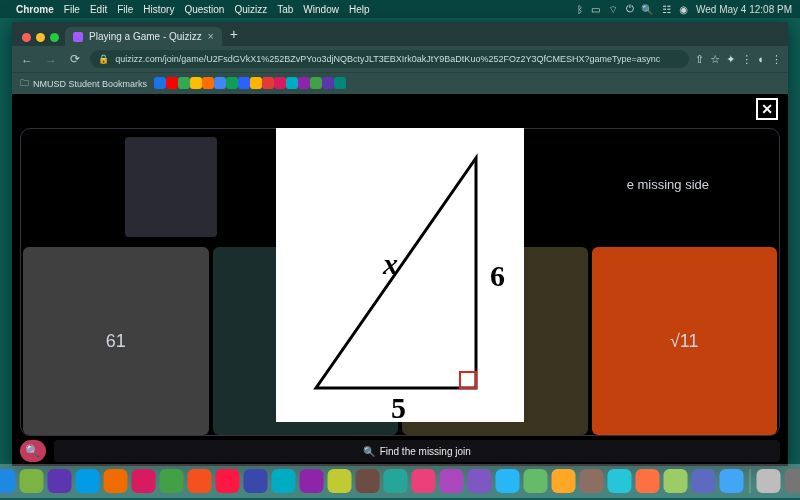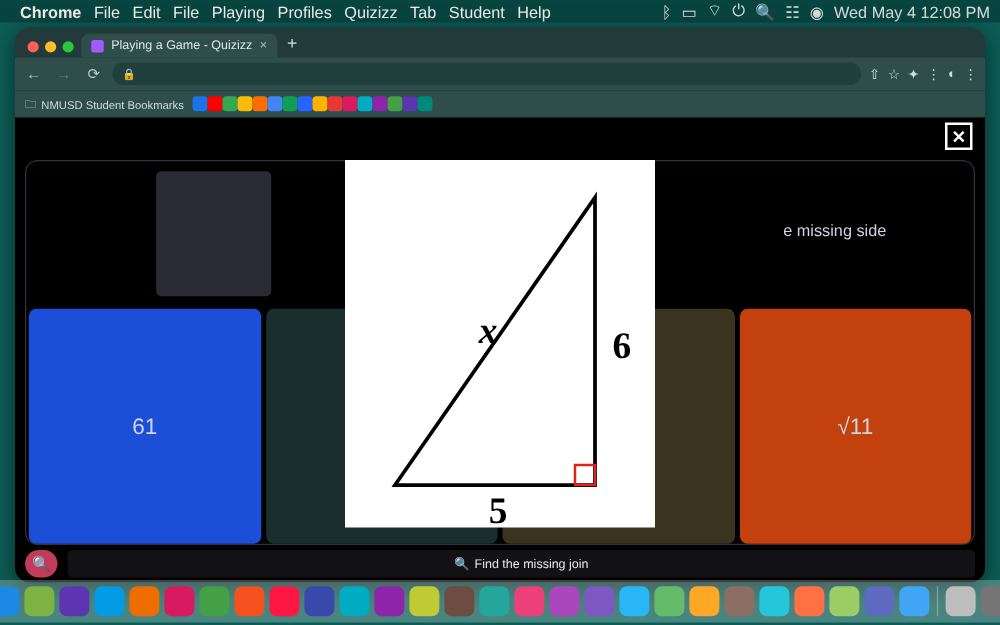--- a/index.html
+++ b/index.html
@@ -1,28 +1,28 @@
 <!DOCTYPE html>
 <html><head>
 <meta charset="utf-8">
 <style>
   * { margin: 0; padding: 0; box-sizing: border-box; }
   html, body { width: 800px; height: 500px; overflow: hidden; font-family: -apple-system, BlinkMacSystemFont, "Segoe UI", sans-serif; }
   body { background: #0d5d56; }
 
   
-  .menubar { height: 18px; background: rgba(0,0,0,0.25); display: flex; align-items: center; padding: 0 8px; color: #eee; font-size: 13px; }
+  .menubar { height: 18px; background: rgba(0,0,0,0.25); display: flex; align-items: center; padding: 0 8px; color: #eee; font-size: 10px; }
   .menubar .apple { margin-right: 8px; }
   .menubar .appmenu { display: flex; gap: 10px; }
   .menubar .spacer { flex: 1; }
   .menubar .tray { display: flex; gap: 8px; align-items: center; }
   .menubar .tray span { opacity: .9; }
 
   
-  .chrome { width: 776px; height: 444px; margin: 4px auto 0 auto; background: #223b3a; border-radius: 12px; box-shadow: 0 4px 18px rgba(0,0,0,.5); overflow: hidden; position: relative; }
+  .chrome { width: 776px; height: 444px; margin: 4px auto 0 auto; background: #223b3a; border-radius: 0; box-shadow: 0 4px 18px rgba(0,0,0,.5); overflow: hidden; position: relative; }
 
   .tabstrip { height: 24px; display: flex; align-items: flex-end; padding-left: 6px; background: #223b3a; }
   .traffic { display: flex; gap: 5px; padding: 0 6px 4px 4px; }
   .traffic div { width: 9px; height: 9px; border-radius: 50%; }
   .tclose { background: #ff5f57; }
   .tmin { background: #ffbd2e; }
   .tmax { background: #28c840; }
   .tab { background: #2f4d4b; color: #dfe8e7; font-size: 10px; padding: 4px 8px; border-radius: 6px 6px 0 0; display: flex; align-items: center; gap: 6px; max-width: 170px; }
   .tab .favicon { width: 10px; height: 10px; border-radius: 2px; background: #a259ff; display:inline-block; }
   .tab .tabclose { opacity: .7; }
@@ -42,21 +42,21 @@
   .page { position: relative; background: #000; height: calc(100% - 72px); color: #fff; }
 
   .qheader { height: 34px; display: flex; align-items: center; justify-content: center; font-weight: 700; font-size: 14px; position: relative; }
   .qheader .close { position: absolute; right: 10px; top: 4px; width: 22px; height: 22px; border: 2px solid #fff; display:flex; align-items:center; justify-content:center; font-size: 14px; font-weight:700; }
 
   .gamegrid { position: absolute; top: 34px; left: 8px; right: 8px; bottom: 30px; border: 1px solid #3a2d3d; border-radius: 10px; }
   .gamegrid .thumb { position:absolute; left: 104px; top: 8px; width: 92px; height: 100px; background: #2a2a34; border-radius: 4px; }
   .gamegrid .qtext { position:absolute; right: 70px; top: 48px; color: #cfd4df; font-size: 13px; }
   .answers { position:absolute; left:0; right:0; top: 118px; bottom:0; display:flex; gap:4px; padding: 0 2px; }
   .answers .card { flex:1; border-radius:6px; display:flex; align-items:center; justify-content:center; color:#cfd4df; font-size:18px; }
-  .a1 { background:#1d4ed8; }
+  .a1 { background:#404040; }
   .a2 { background:#1a2e2e; }
   .a3 { background:#3a3320; }
   .a4 { background:#c2410c; }
 
   .footer { position: absolute; left: 8px; right: 8px; bottom: 4px; height: 22px; display:flex; align-items:center; gap:8px; }
   .zoomctl { width: 26px; height: 22px; background: #c23b5d; border-radius: 11px; display:flex; align-items:center; justify-content:center; color:#fff; font-size:12px; }
   .ftext { flex:1; text-align:center; font-size:10px; color:#eaeaea; background:#121216; height:100%; border-radius:4px; display:flex; align-items:center; justify-content:center; gap:4px; }
 
   
   .modalimg { position:absolute; top: 34px; left: 50%; transform: translateX(-50%); width: 248px; height: 294px; background:#fff; }
@@ -70,25 +70,25 @@
 </head>
 <body>
 
 <div class="menubar">
   <span class="apple"></span>
   <div class="appmenu">
     <b>Chrome</b>
     <span>File</span>
     <span>Edit</span>
     <span>File</span>
-    <span>Playing</span>
-    <span>Profiles</span>
+    <span>History</span>
+    <span>Question</span>
     <span>Quizizz</span>
     <span>Tab</span>
-    <span>Student</span>
+    <span>Window</span>
     <span>Help</span>
   </div>
   <div class="spacer"></div>
   <div class="tray">
     <span>ᛒ</span>
     <span>▭</span>
     <span>⌔</span>
     <span>⏻</span>
     <span>🔍</span>
     <span>☷</span>
@@ -112,20 +112,21 @@
     </div>
     <div class="newtab">+</div>
   </div>
 
   <div class="addrbar">
     <div class="navbtn">←</div>
     <div class="navbtn" style="opacity:.4">→</div>
     <div class="navbtn">⟳</div>
     <div class="omnibox">
       <span class="lock">🔒</span>
+      <span>quizizz.com/join/game/U2FsdGVkX1%252BZvPYoo3djNQBctyJLT3EBXIrk0akJtY9BaDtKuo%252FOz2Y3QfCMESHX?gameType=async</span>
     </div>
     <div class="exticons">
       <span>⇧</span>
       <span>☆</span>
       <span>✦</span>
       <span>⋮</span>
       <span>◐</span>
       <span>⋮</span>
     </div>
   </div>

